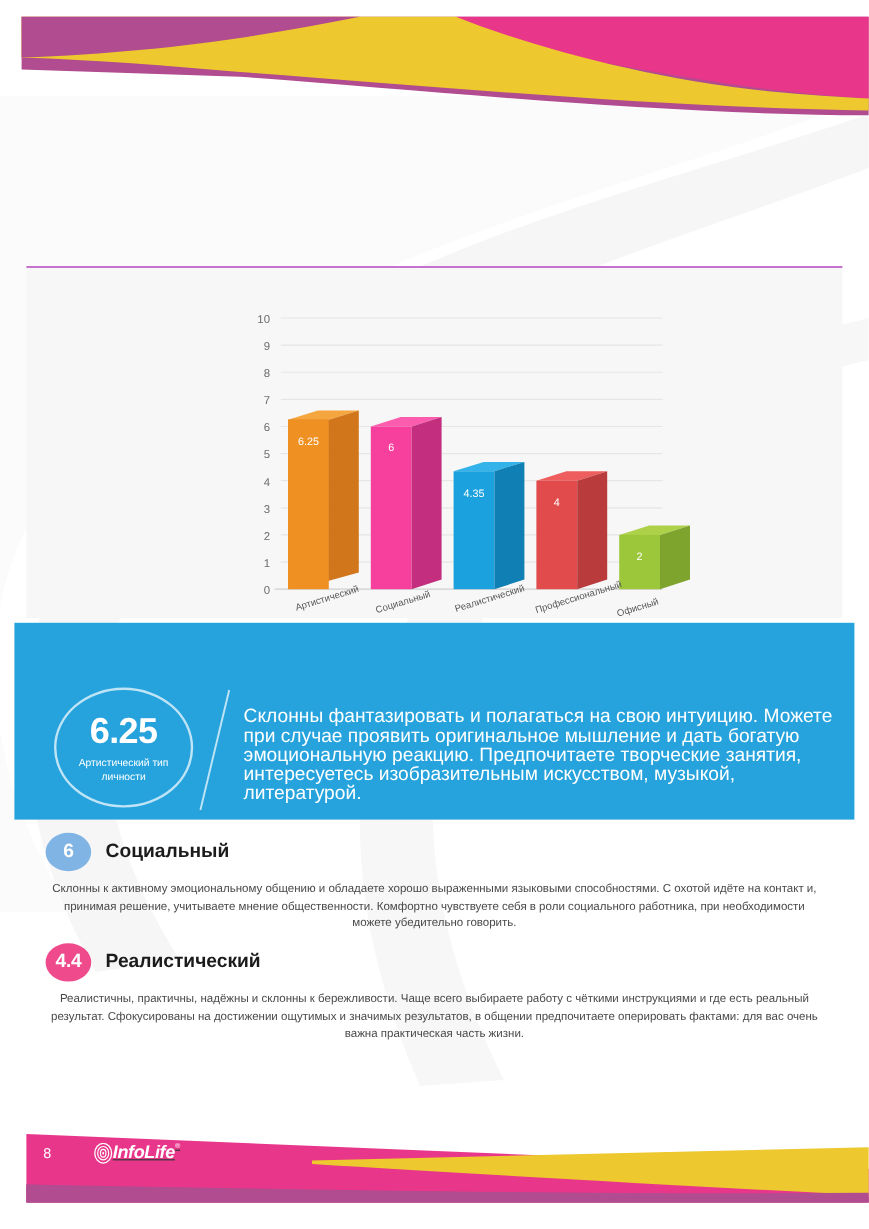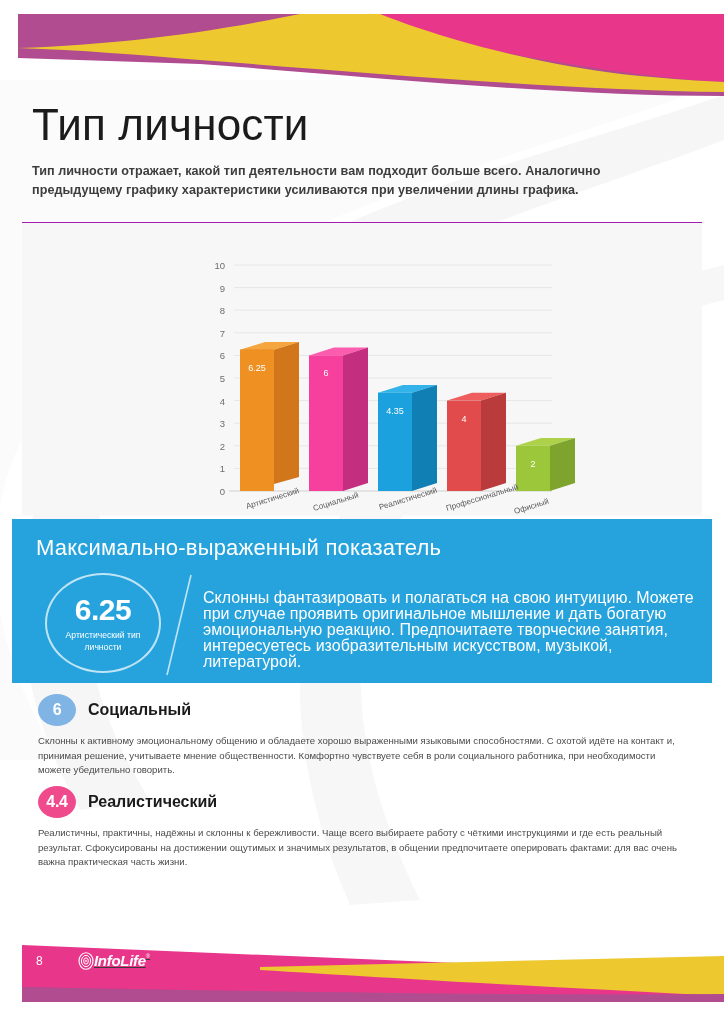--- a/index.html
+++ b/index.html
@@ -69,21 +69,21 @@
     color:#ffffff;font-size:16px;font-weight:700;letter-spacing:-.3px;
   }
   .type-pill.social{background:#7fb4e4;}
   .type-pill.realistic{background:#ee4a8c;text-align:right;}
   .type-name{
     position:absolute;left:88px;top:3px;font-size:16px;line-height:26px;
     color:#1b1b1b;font-weight:700;
   }
   .type-body{
     margin:6px 0 0 0;padding:0 24px 0 38px;font-size:9.6px;line-height:14.6px;
-    color:#4a4a4a;width:648px;box-sizing:content-box;
+    color:#4a4a4a;width:648px;box-sizing:content-box;text-align:center;
   }
 
   
   .footer-ribbon{position:absolute;left:0;top:920px;width:724px;height:104px;z-index:2;}
   .page-number{
     position:absolute;left:36px;top:953px;color:#ffffff;font-size:12px;
     line-height:16px;font-weight:400;z-index:5;
   }
   .logo{position:absolute;left:78px;top:950px;height:22px;z-index:5;display:flex;align-items:center;gap:0;text-decoration:underline;}
   .logo-mark{width:16px;height:18px;}
@@ -114,24 +114,20 @@
     <path d="M18 14 L724 14 L724 96 L724 96 C560 96 360 76 200 64 L18 58 Z" fill="#b04c8f"></path>
 
     <path d="M380 14 L724 14 L724 82 C640 78 540 60 440 40 C420 36 398 24 380 14 Z" fill="#e8368a"></path>
 
     <path d="M18 14 L380 14 C440 38 540 66 640 76 C672 79 700 81 724 82 L724 92
              C560 90 360 72 200 60 C140 55 80 50 18 48 Z" fill="#edc82f"></path>
     <path d="M18 14 L300 14 C200 34 120 44 18 48 Z" fill="#b04c8f"></path>
     <path d="M18 14 L724 14 L724 20 C500 20 240 18 18 18 Z" fill="#edc82f" opacity="0"></path>
   </svg>
 
-  <div class="title-block">
-    <h1 class="page-title">Тип личности</h1>
-    <p class="page-intro">Тип личности отражает, какой тип деятельности вам подходит больше всего. Аналогично предыдущему графику характеристики усиливаются при увеличении длины графика.</p>
-  </div>
 
   <div class="chart-panel">
     <svg class="chart-inner" width="680" height="292" viewBox="0 0 680 292">
 
       <g stroke="#e6e6e6" stroke-width="1">
         <line x1="212" y1="42.0" x2="530" y2="42.0"></line>
         <line x1="212" y1="64.6" x2="530" y2="64.6"></line>
         <line x1="212" y1="87.2" x2="530" y2="87.2"></line>
         <line x1="212" y1="109.8" x2="530" y2="109.8"></line>
         <line x1="212" y1="132.4" x2="530" y2="132.4"></line>
@@ -200,21 +196,20 @@
         <text class="cat-label" x="225" y="286" transform="rotate(-17 225 286)">Артистический</text>
         <text class="cat-label" x="292" y="288" transform="rotate(-17 292 288)">Социальный</text>
         <text class="cat-label" x="358" y="287" transform="rotate(-17 358 287)">Реалистический</text>
         <text class="cat-label" x="425" y="288" transform="rotate(-17 425 288)">Профессиональный</text>
         <text class="cat-label" x="493" y="291" transform="rotate(-17 493 291)">Офисный</text>
       </g>
     </svg>
   </div>
 
   <div class="banner">
-    <div class="banner-title">Максимально-выраженный показатель</div>
     <div class="badge-circle">
       <div class="badge-score">6.25</div>
       <div class="badge-caption">Артистический тип личности</div>
     </div>
     <svg class="banner-slash" viewBox="0 0 40 108">
       <line x1="31" y1="4" x2="7" y2="104" stroke="#bfe4f6" stroke-width="1.6"></line>
     </svg>
   </div>
   <div class="banner-text">Склонны фантазировать и полагаться на свою интуицию. Можете при случае проявить оригинальное мышление и дать богатую эмоциональную реакцию. Предпочитаете творческие занятия, интересуетесь изобразительным искусством, музыкой, литературой.</div>
 

